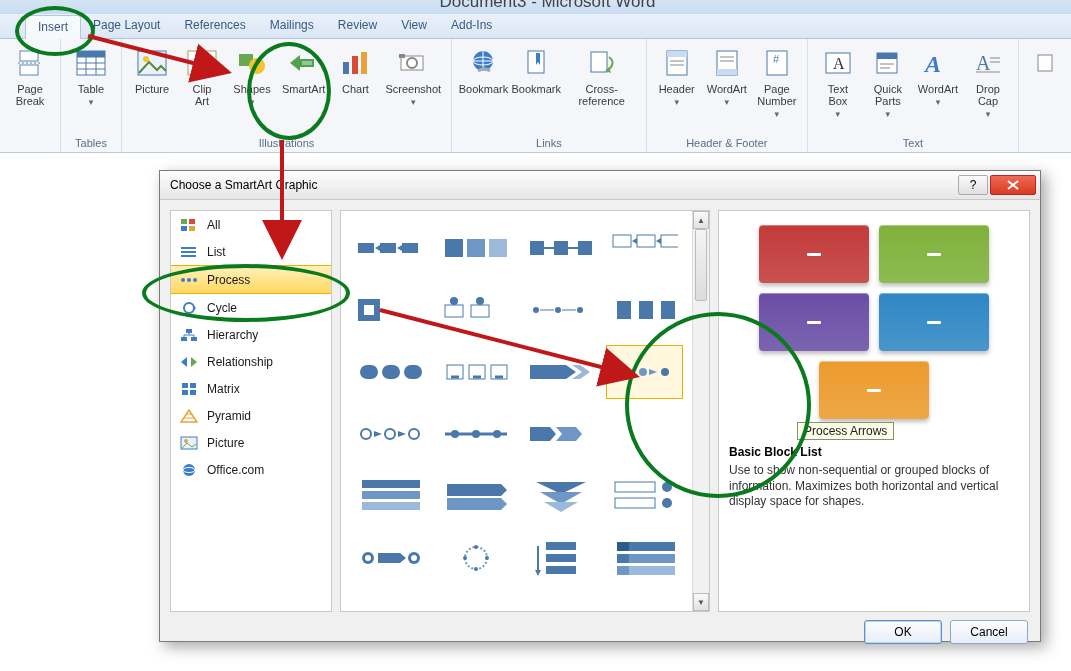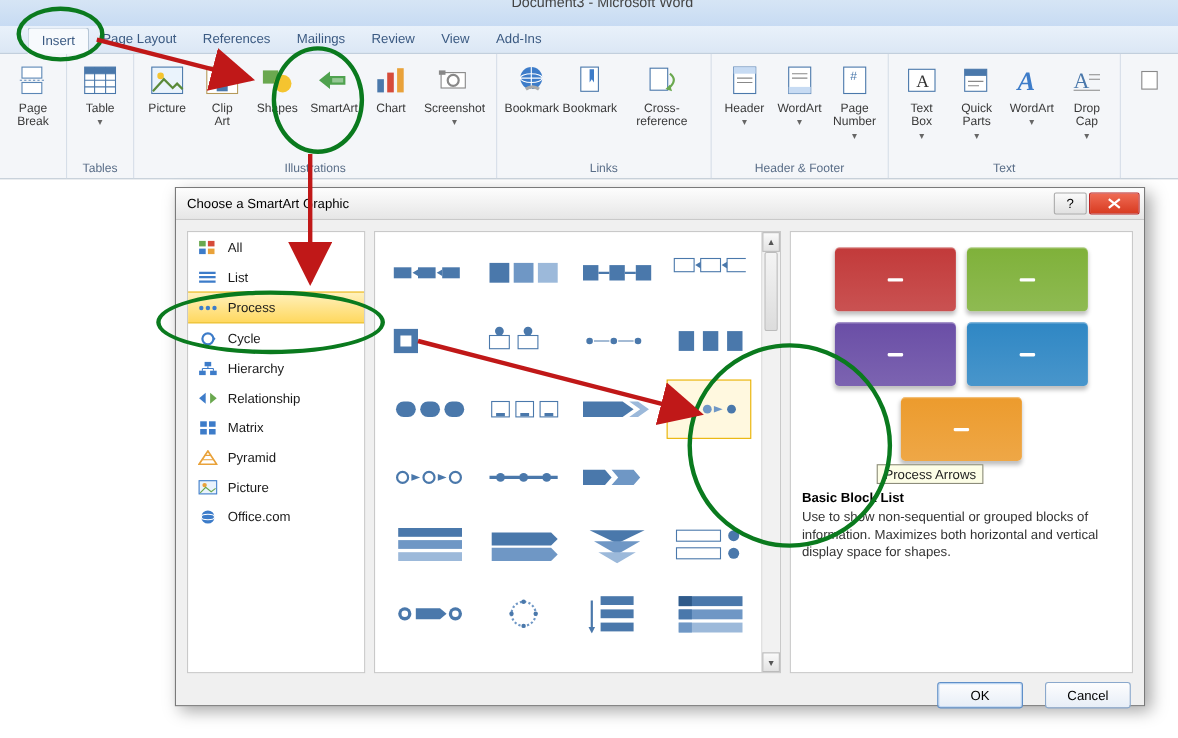--- a/index.html
+++ b/index.html
@@ -6,25 +6,25 @@
     margin: 0;
     font-family: "Segoe UI", Tahoma, sans-serif;
     font-size: 12px;
     background: #fff;
     width: 1071px;
     height: 671px;
     overflow: hidden;
     position: relative;
   }
   .titlebar {
-    height: 24px;
+    height: 14px;
     background: linear-gradient(#d6e5f5, #c7dbf3);
     text-align: center;
     color: #444;
-    font-size: 13px;
+    font-size: 17px;
     line-height: 4px;
     overflow: hidden;
     padding-left: 24px;
   }
   .tabs {
     display: flex;
     border-bottom: 1px solid #b6c6d6;
     background: linear-gradient(#e9f1fa, #dbe7f5);
     padding-left: 25px;
     height: 24px;
@@ -212,21 +212,21 @@
   }
   .prev-title { font-weight: bold; margin: 10px 0 4px 0; }
   .prev-desc { color: #333; line-height: 1.3; }
 
   .dlg-buttons {
     height: 40px;
     display:flex;
     align-items:center;
     justify-content:flex-end;
     padding: 0 12px;
-    gap: 20px;
+    gap: 8px;
   }
   .btn {
     min-width: 78px;
     height: 24px;
     border: 1px solid #8aa8cc;
     background: linear-gradient(#fdfdfe,#e7eef7);
     border-radius: 3px;
     font-size: 12px;
     cursor:pointer;
   }

